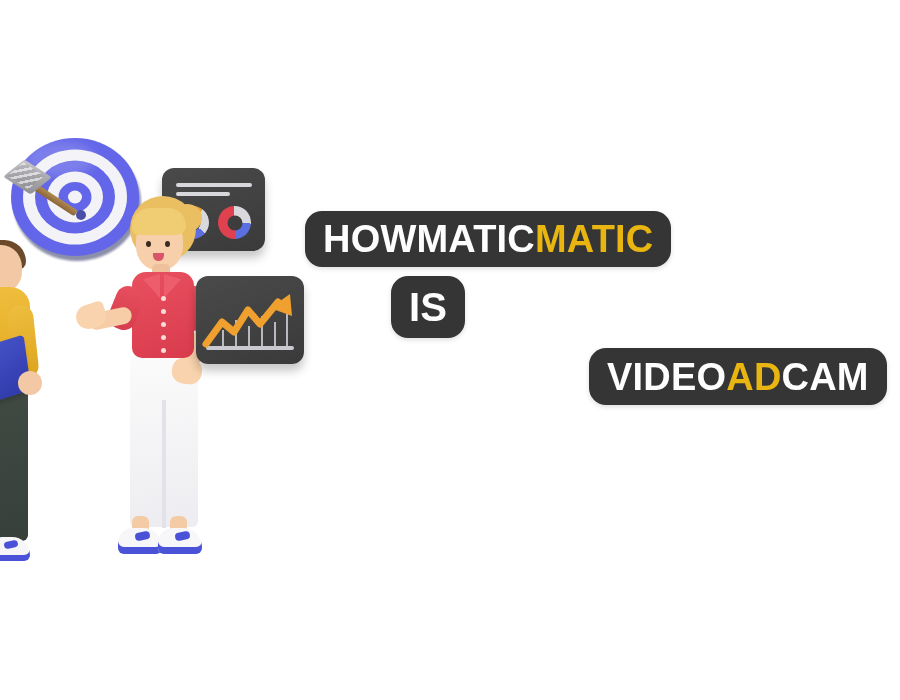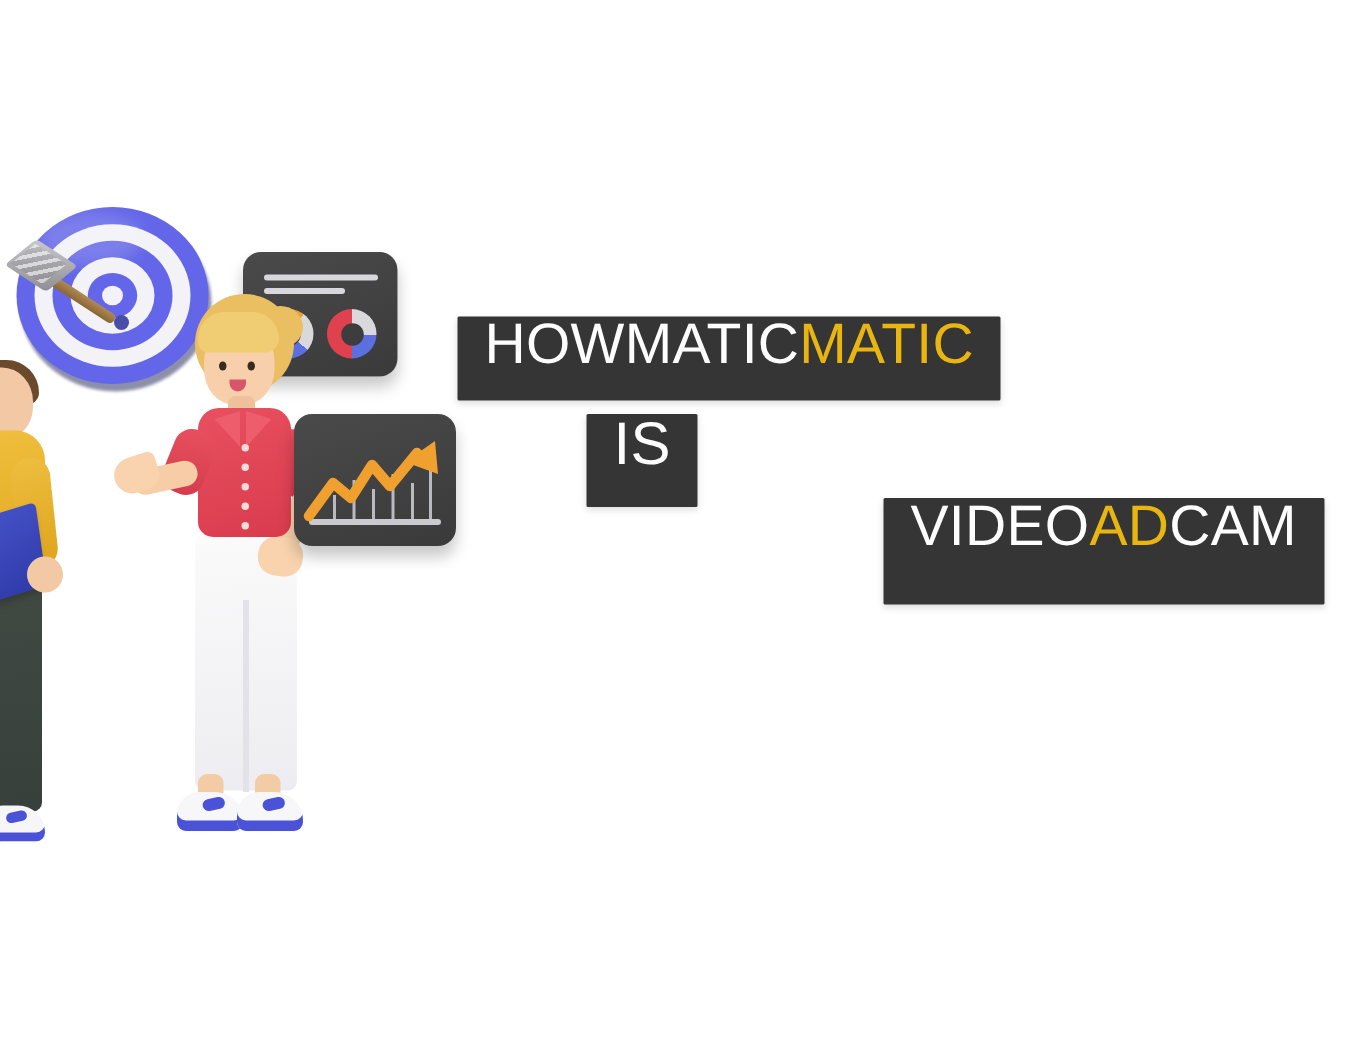--- a/index.html
+++ b/index.html
@@ -27,39 +27,40 @@
   
   .headline-group {
     position: absolute;
     left: 0; top: 0;
     width: 900px; height: 700px;
     pointer-events: none;
   }
   .banner {
     position: absolute;
     background: #353535;
-    border-radius: 1px;
+    border-radius: 17px;
     color: #ffffff;
-    font-weight: 400;
+    font-weight: 700;
     font-size: 38px;
     letter-spacing: 0.2px;
     line-height: 1;
     white-space: nowrap;
     display: flex;
+    align-items: center;
     box-sizing: border-box;
     padding: 0 18px;
     box-shadow: 0 2px 5px rgba(0,0,0,0.13);
     pointer-events: auto;
   }
   .banner .hl { color: #e8b511; }
   .banner .wt { color: #fdfdfd; }
 
   #banner-1 { left: 305px; top: 211px; height: 56px; }
   #banner-2 { left: 343px; top: 276px; height: 62px; font-size: 40px; margin-left: 48px; }
-  #banner-3 { left: 589px; top: 332px; height: 71px; }
+  #banner-3 { left: 589px; top: 348px; height: 57px; }
 
   
   .illus {
     position: absolute;
     left: 0; top: 0;
     width: 320px;
     height: 620px;
   }
 
   

